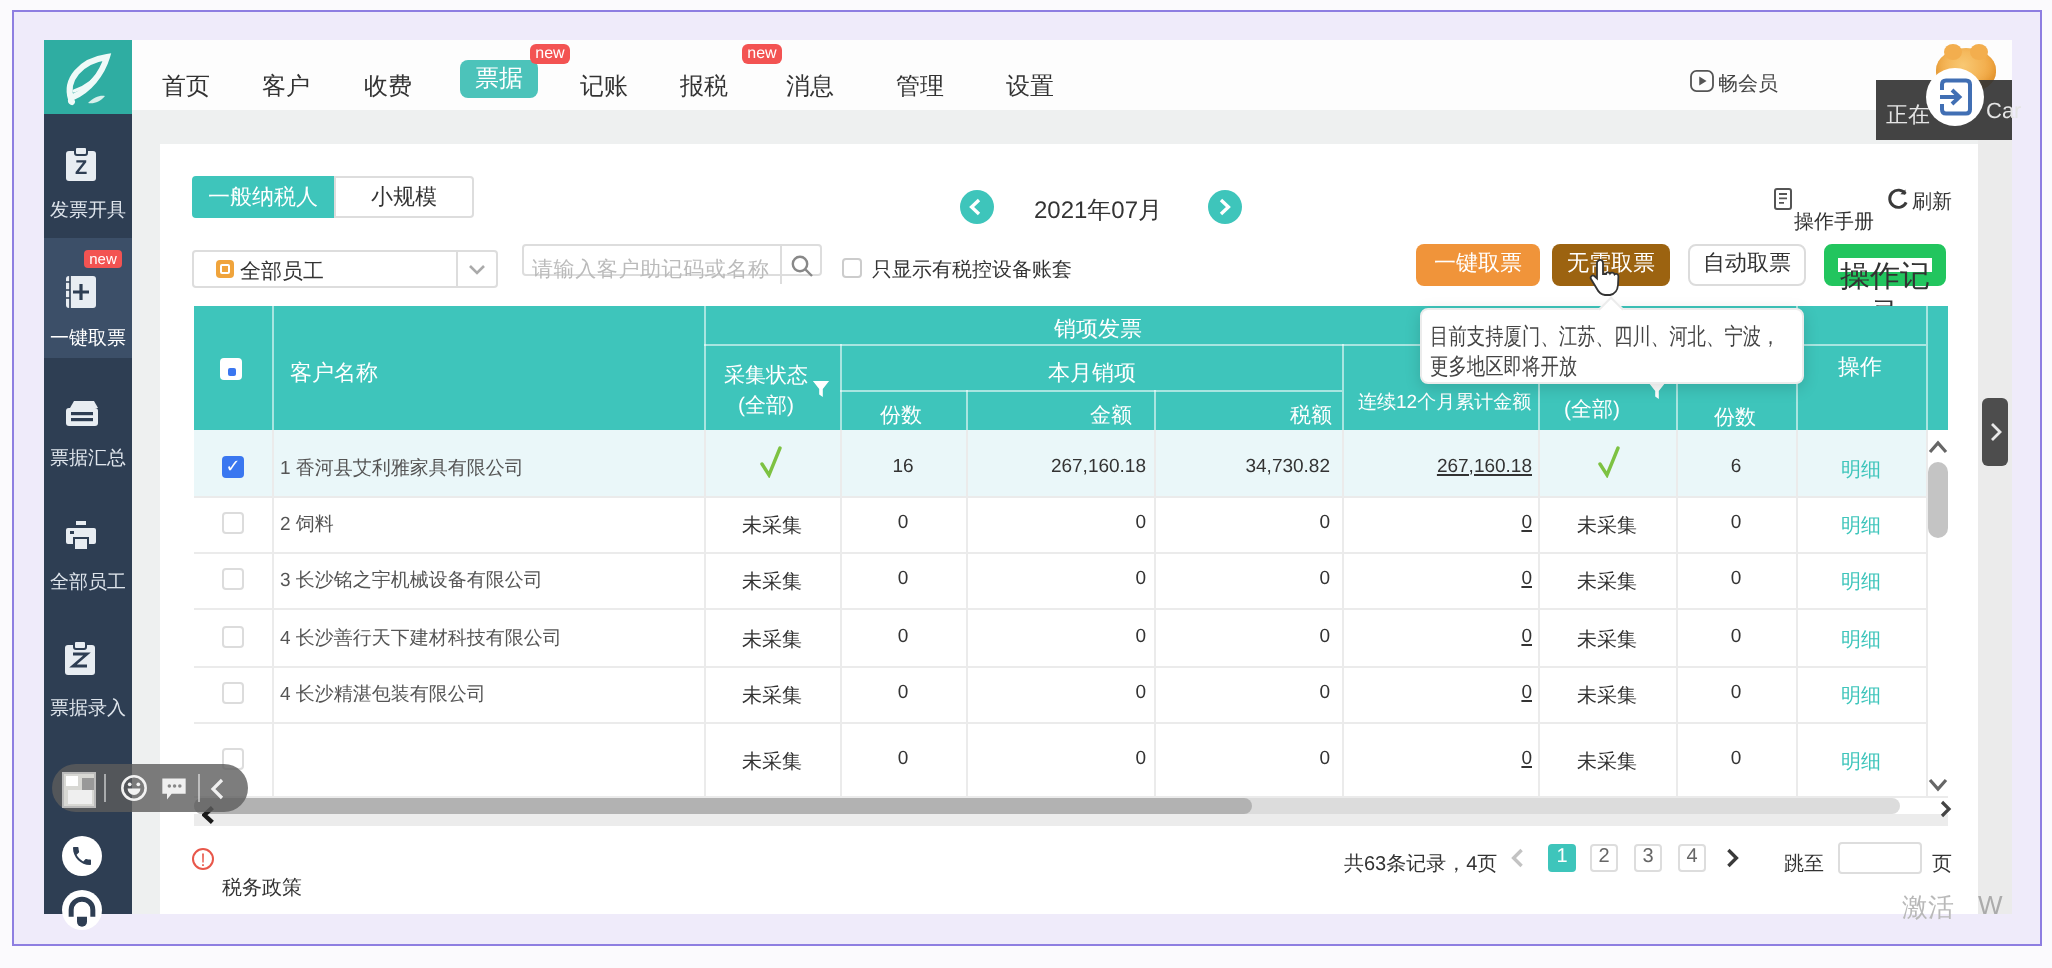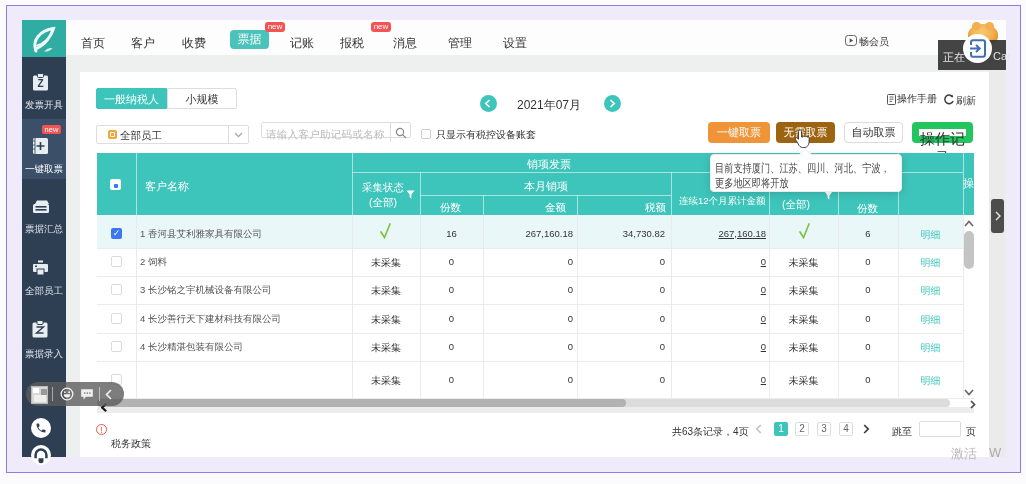--- a/index.html
+++ b/index.html
@@ -127,21 +127,21 @@
   <div class="abs" style="left:504px;top:97px;width:90px;text-align:center;font-size:12px;color:#333;">2021年07月</div>
   <div class="abs" style="left:604px;top:95px;width:17px;height:17px;border-radius:50%;background:#3ec5bb;"></div>
     <svg class="abs" width="7" height="9" viewBox="0 0 7 9" style="left:609px;top:99px;">
       <path d="M1.5 1 L5.2 4.5 L1.5 8" fill="none" stroke="#fff" stroke-width="1.7"></path>
     </svg>
 
   <svg class="abs" width="9" height="11" viewBox="0 0 9 11" style="left:887px;top:94px;">
       <rect x="0.5" y="0.5" width="8" height="10" rx="1" fill="none" stroke="#555"></rect>
       <path d="M2.5 3 H6.5 M2.5 5.2 H6.5 M2.5 7.4 H5" stroke="#555" stroke-width="0.9"></path>
     </svg>
-  <div class="abs" style="left:897px;top:92px;font-size:10px;color:#333;font-family:Liberation Serif, serif;">操作手册</div>
+  <div class="abs" style="left:897px;top:104px;font-size:10px;color:#333;font-family:Liberation Serif, serif;">操作手册</div>
   <svg class="abs" width="11" height="11" viewBox="0 0 12 12" style="left:943px;top:94px;">
       <path d="M10.6 3.2 A 4.7 4.7 0 1 0 11 7.8" fill="none" stroke="#3a3a3a" stroke-width="1.6"></path>
       <path d="M10.6 0.8 L10.6 3.6 L7.8 3.4" fill="#3a3a3a"></path>
     </svg>
   <div class="abs" style="left:956px;top:94px;font-size:10px;color:#333;">刷新</div>
 
   <div class="abs" style="left:96px;top:125px;width:153px;height:19px;border:1px solid #ddd;border-radius:2px;background:#fff;padding-left:16px;">
     <div class="abs" style="left:11px;top:4px;width:9px;height:9px;background:#f0a43c;border-radius:2px;"></div>
     <div class="abs" style="left:13px;top:6px;width:5px;height:5px;border:1px solid #fff;border-radius:1px;"></div>
     <div class="abs" style="left:23px;top:3px;font-size:10.5px;color:#333;">全部员工</div>
@@ -194,21 +194,21 @@
   <div class="abs" style="left:524px;top:179px;font-size:11px;color:#fff;">本月销项</div>
   <div class="abs" style="left:440px;top:201px;font-size:10.5px;color:#fff;">份数</div>
   <div class="abs" style="left:545px;top:201px;font-size:10.5px;color:#fff;">金额</div>
   <div class="abs" style="left:645px;top:201px;font-size:10.5px;color:#fff;">税额</div>
   <div class="abs" style="left:679px;top:195px;font-size:9.5px;color:#fff;">连续12个月累计金额</div>
   <div class="abs" style="left:782px;top:198px;font-size:10.5px;color:#fff;">(全部)</div>
   <svg class="abs" width="9" height="9" viewBox="0 0 10 10" style="left:824px;top:191px;">
       <path d="M0.5 0.5 H9.5 L6 5 V9.5 L4 8 V5 Z" fill="#fff"></path>
     </svg>
   <div class="abs" style="left:857px;top:202px;font-size:10.5px;color:#fff;">份数</div>
-  <div class="abs" style="left:919px;top:176px;font-size:11px;color:#fff;margin-left:44px;">操作</div>
+  <div class="abs" style="left:919px;top:176px;font-size:11px;color:#fff;">操作</div>
 
   <div class="abs" style="left:97px;top:215px;width:877px;height:183px;background:#fff;"></div>
   <div class="abs" style="left:97px;top:215px;width:866px;height:33px;background:#eaf7f9;"></div>
 
   <div class="abs" style="left:136px;top:215px;width:1px;height:183px;background:#ebebeb;"></div>
   <div class="abs" style="left:352px;top:215px;width:1px;height:183px;background:#ebebeb;"></div>
   <div class="abs" style="left:420px;top:215px;width:1px;height:183px;background:#ebebeb;"></div>
   <div class="abs" style="left:483px;top:215px;width:1px;height:183px;background:#ebebeb;"></div>
   <div class="abs" style="left:577px;top:215px;width:1px;height:183px;background:#ebebeb;"></div>
   <div class="abs" style="left:671px;top:215px;width:1px;height:183px;background:#ebebeb;"></div>

